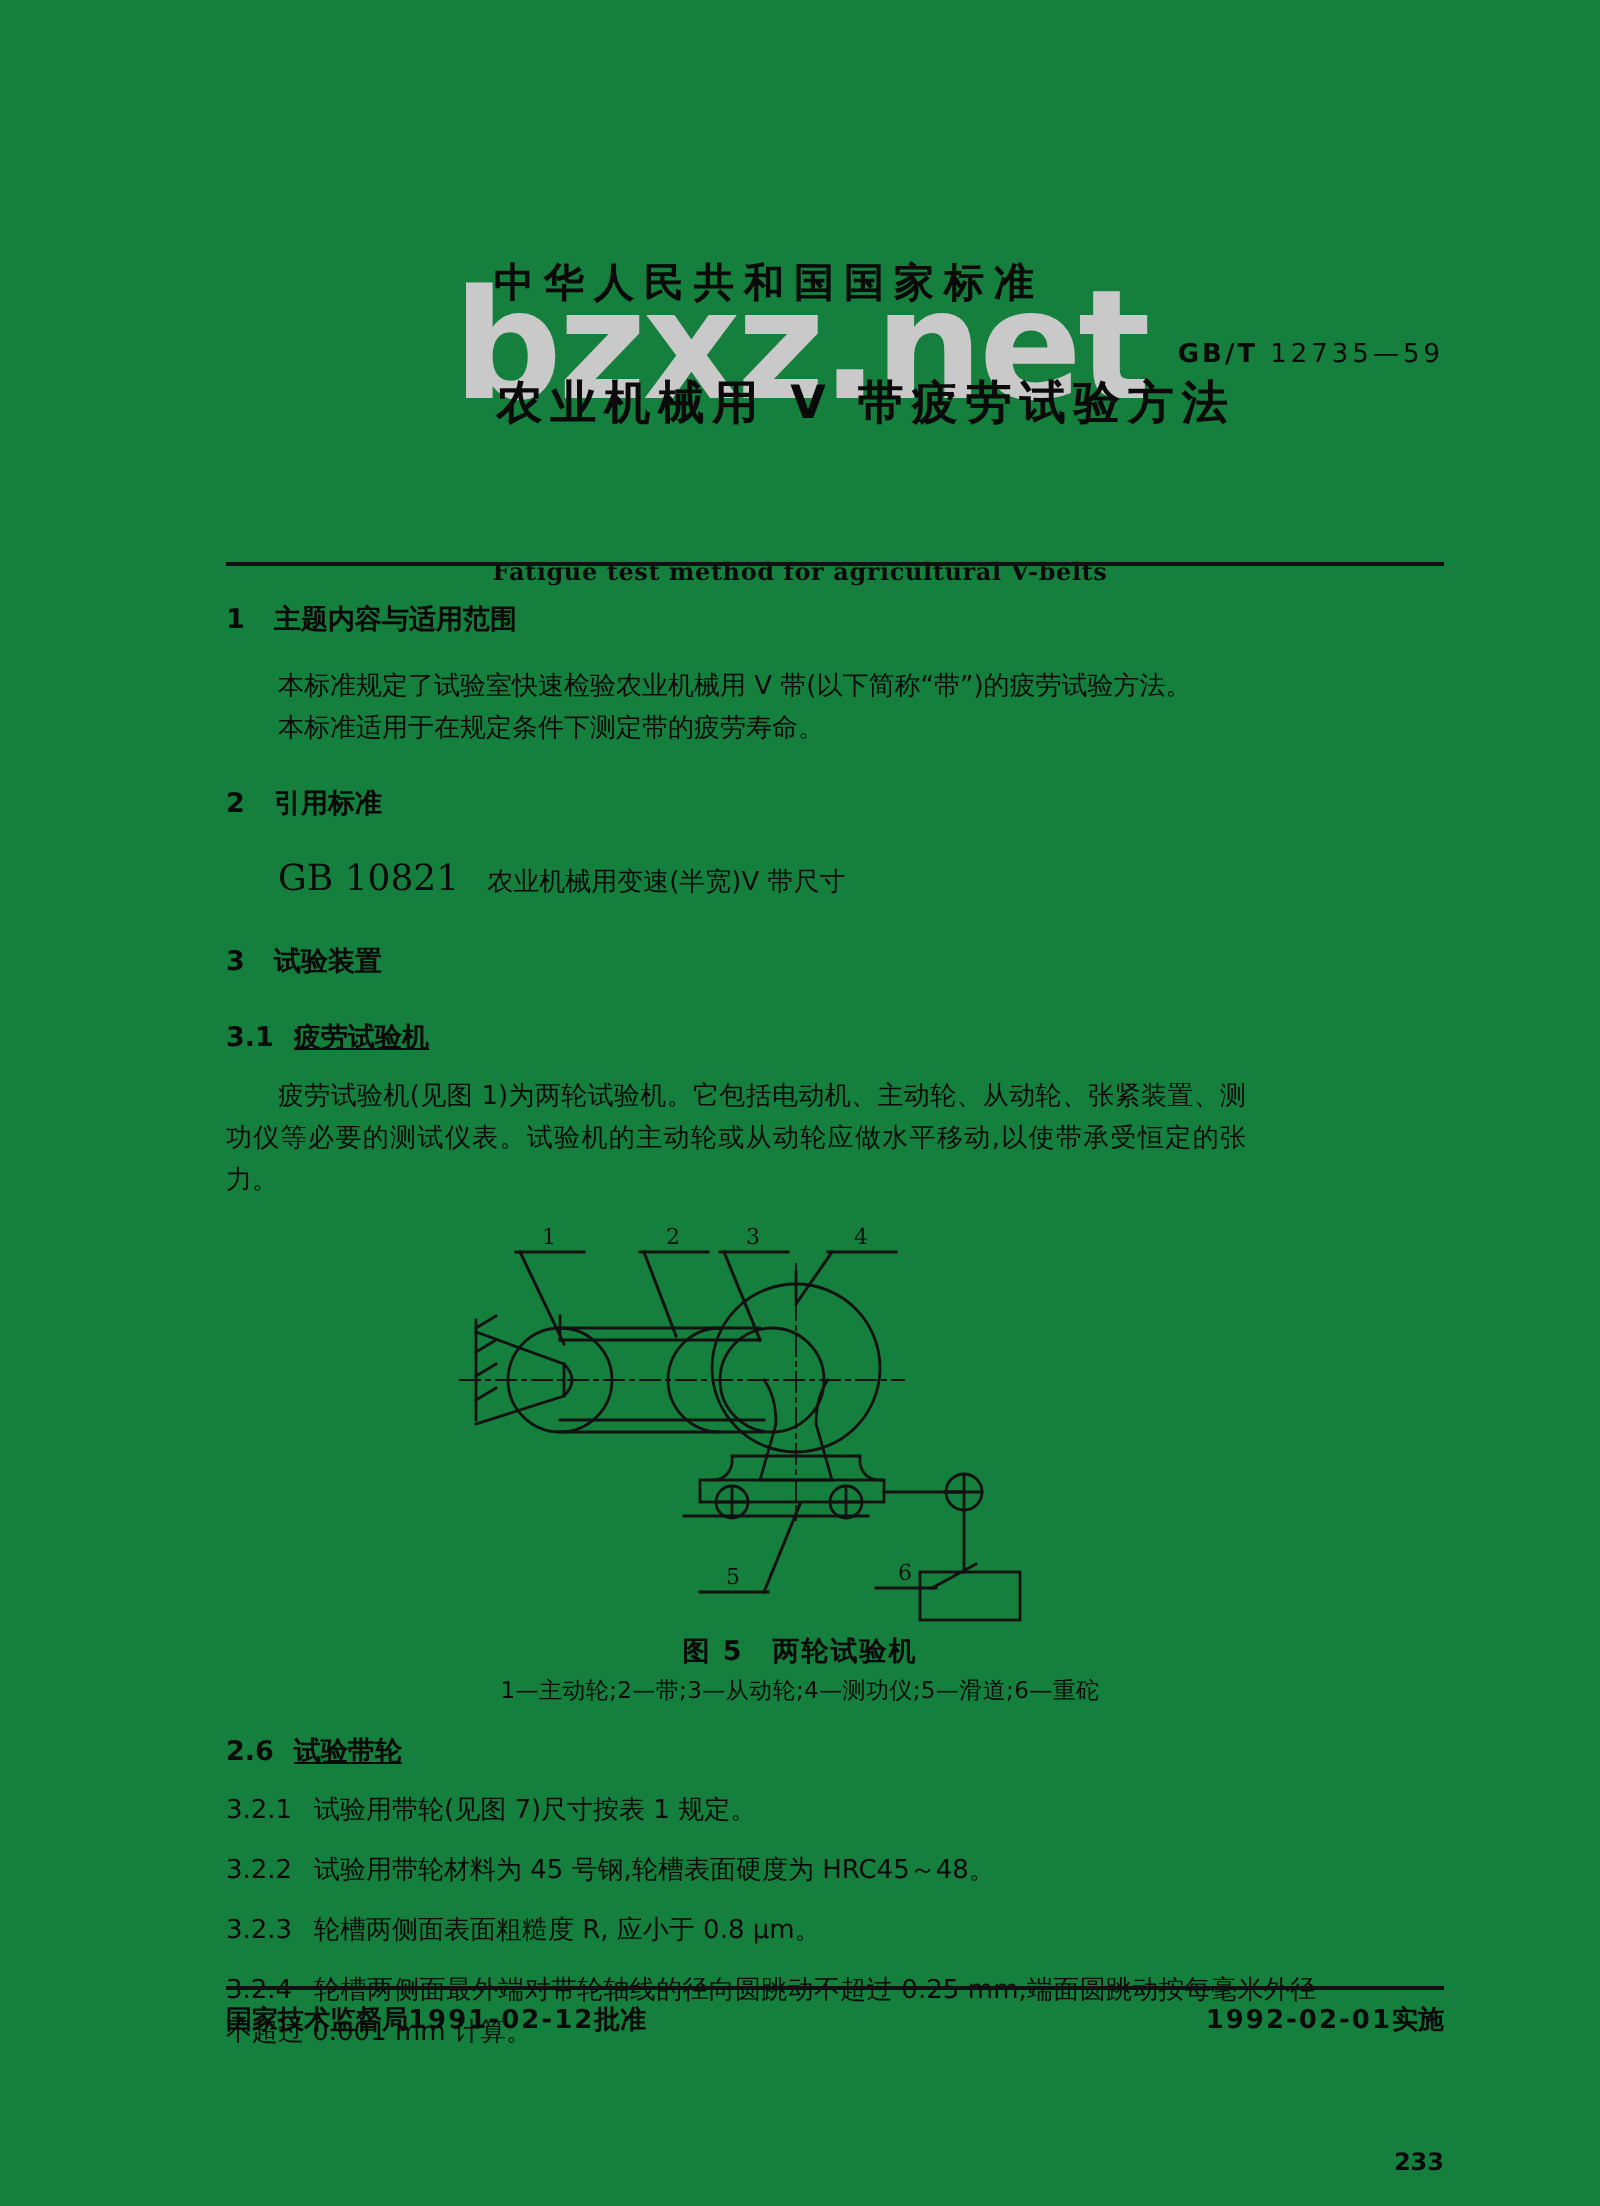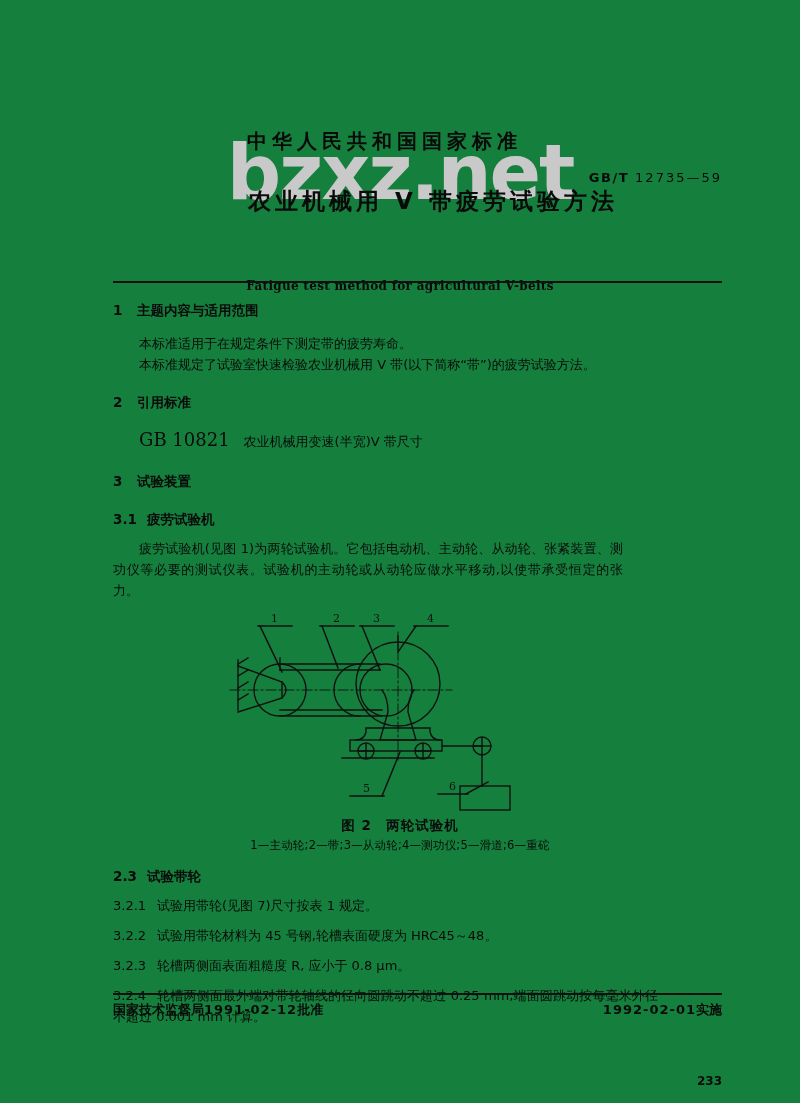--- a/index.html
+++ b/index.html
@@ -135,20 +135,21 @@
     font-family: "DejaVu Serif", "Liberation Serif", serif;
     font-size: 18px;
     margin-right: 14px;
   }
   .sub-h {
     font-family: "DejaVu Sans", "Liberation Sans", sans-serif;
     font-weight: bold;
     font-size: 13.5px;
     margin: 0 0 0 113px;
     line-height: 1.5;
+    text-decoration: underline;
   }
   .sub-h .cnum { display: inline-block; min-width: 34px; }
   .num-item {
     font-family: "DejaVu Sans", "Liberation Sans", sans-serif;
     font-size: 13px;
     line-height: 1.62;
     margin: 0 78px 0 113px;
     text-align: justify;
   }
   .num-item .cnum {
@@ -243,22 +244,22 @@
     <div class="doc-title-en">Fatigue test method for agricultural V-belts</div>
     <div class="rule-top"></div>
   </div>
 
   <div class="body-zone">
 
     <div class="clause-h">
       <span class="cnum">1</span><span>主题内容与适用范围</span>
     </div>
     <div class="gap-m"></div>
+    <div class="para indent">本标准规定了试验室快速检验农业机械用 V 带(以下简称“带”)的疲劳试验方法。</div>
     <div class="para indent">本标准适用于在规定条件下测定带的疲劳寿命。</div>
-    <div class="para indent">本标准规定了试验室快速检验农业机械用 V 带(以下简称“带”)的疲劳试验方法。</div>
 
     <div class="gap-l"></div>
 
     <div class="clause-h">
       <span class="cnum">2</span><span>引用标准</span>
     </div>
     <div class="gap-m"></div>
     <div class="ref-line">
       <span class="refcode">GB 10821</span><span>农业机械用变速(半宽)V 带尺寸</span>
     </div>
@@ -379,27 +380,27 @@
       <g font-family="DejaVu Serif, Liberation Serif, serif" font-size="11" fill="#111">
         <text x="51" y="22">1</text>
         <text x="113" y="22">2</text>
         <text x="153" y="22">3</text>
         <text x="207" y="22">4</text>
         <text x="143" y="192">5</text>
         <text x="229" y="190">6</text>
       </g>
     </svg>
 
-    <div class="fig-caption">图 2　两轮试验机</div>
+    <div class="fig-caption">图 5　两轮试验机</div>
     <div class="fig-legend">1—主动轮;2—带;3—从动轮;4—测功仪;5—滑道;6—重砣</div>
   </div>
 
   <div class="body-zone" style="top:866px;">
     <div class="sub-h">
-      <span class="cnum">2.3</span><span>试验带轮</span>
+      <span class="cnum">2.6</span><span>试验带轮</span>
     </div>
     <div class="gap-s"></div>
     <div class="num-item">
       <span class="cnum">3.2.1</span><span>试验用带轮(见图 7)尺寸按表 1 规定。</span>
     </div>
     <div class="gap-s"></div>
     <div class="num-item">
       <span class="cnum">3.2.2</span><span>试验用带轮材料为 45 号钢,轮槽表面硬度为 HRC45～48。</span>
     </div>
     <div class="gap-s"></div>

